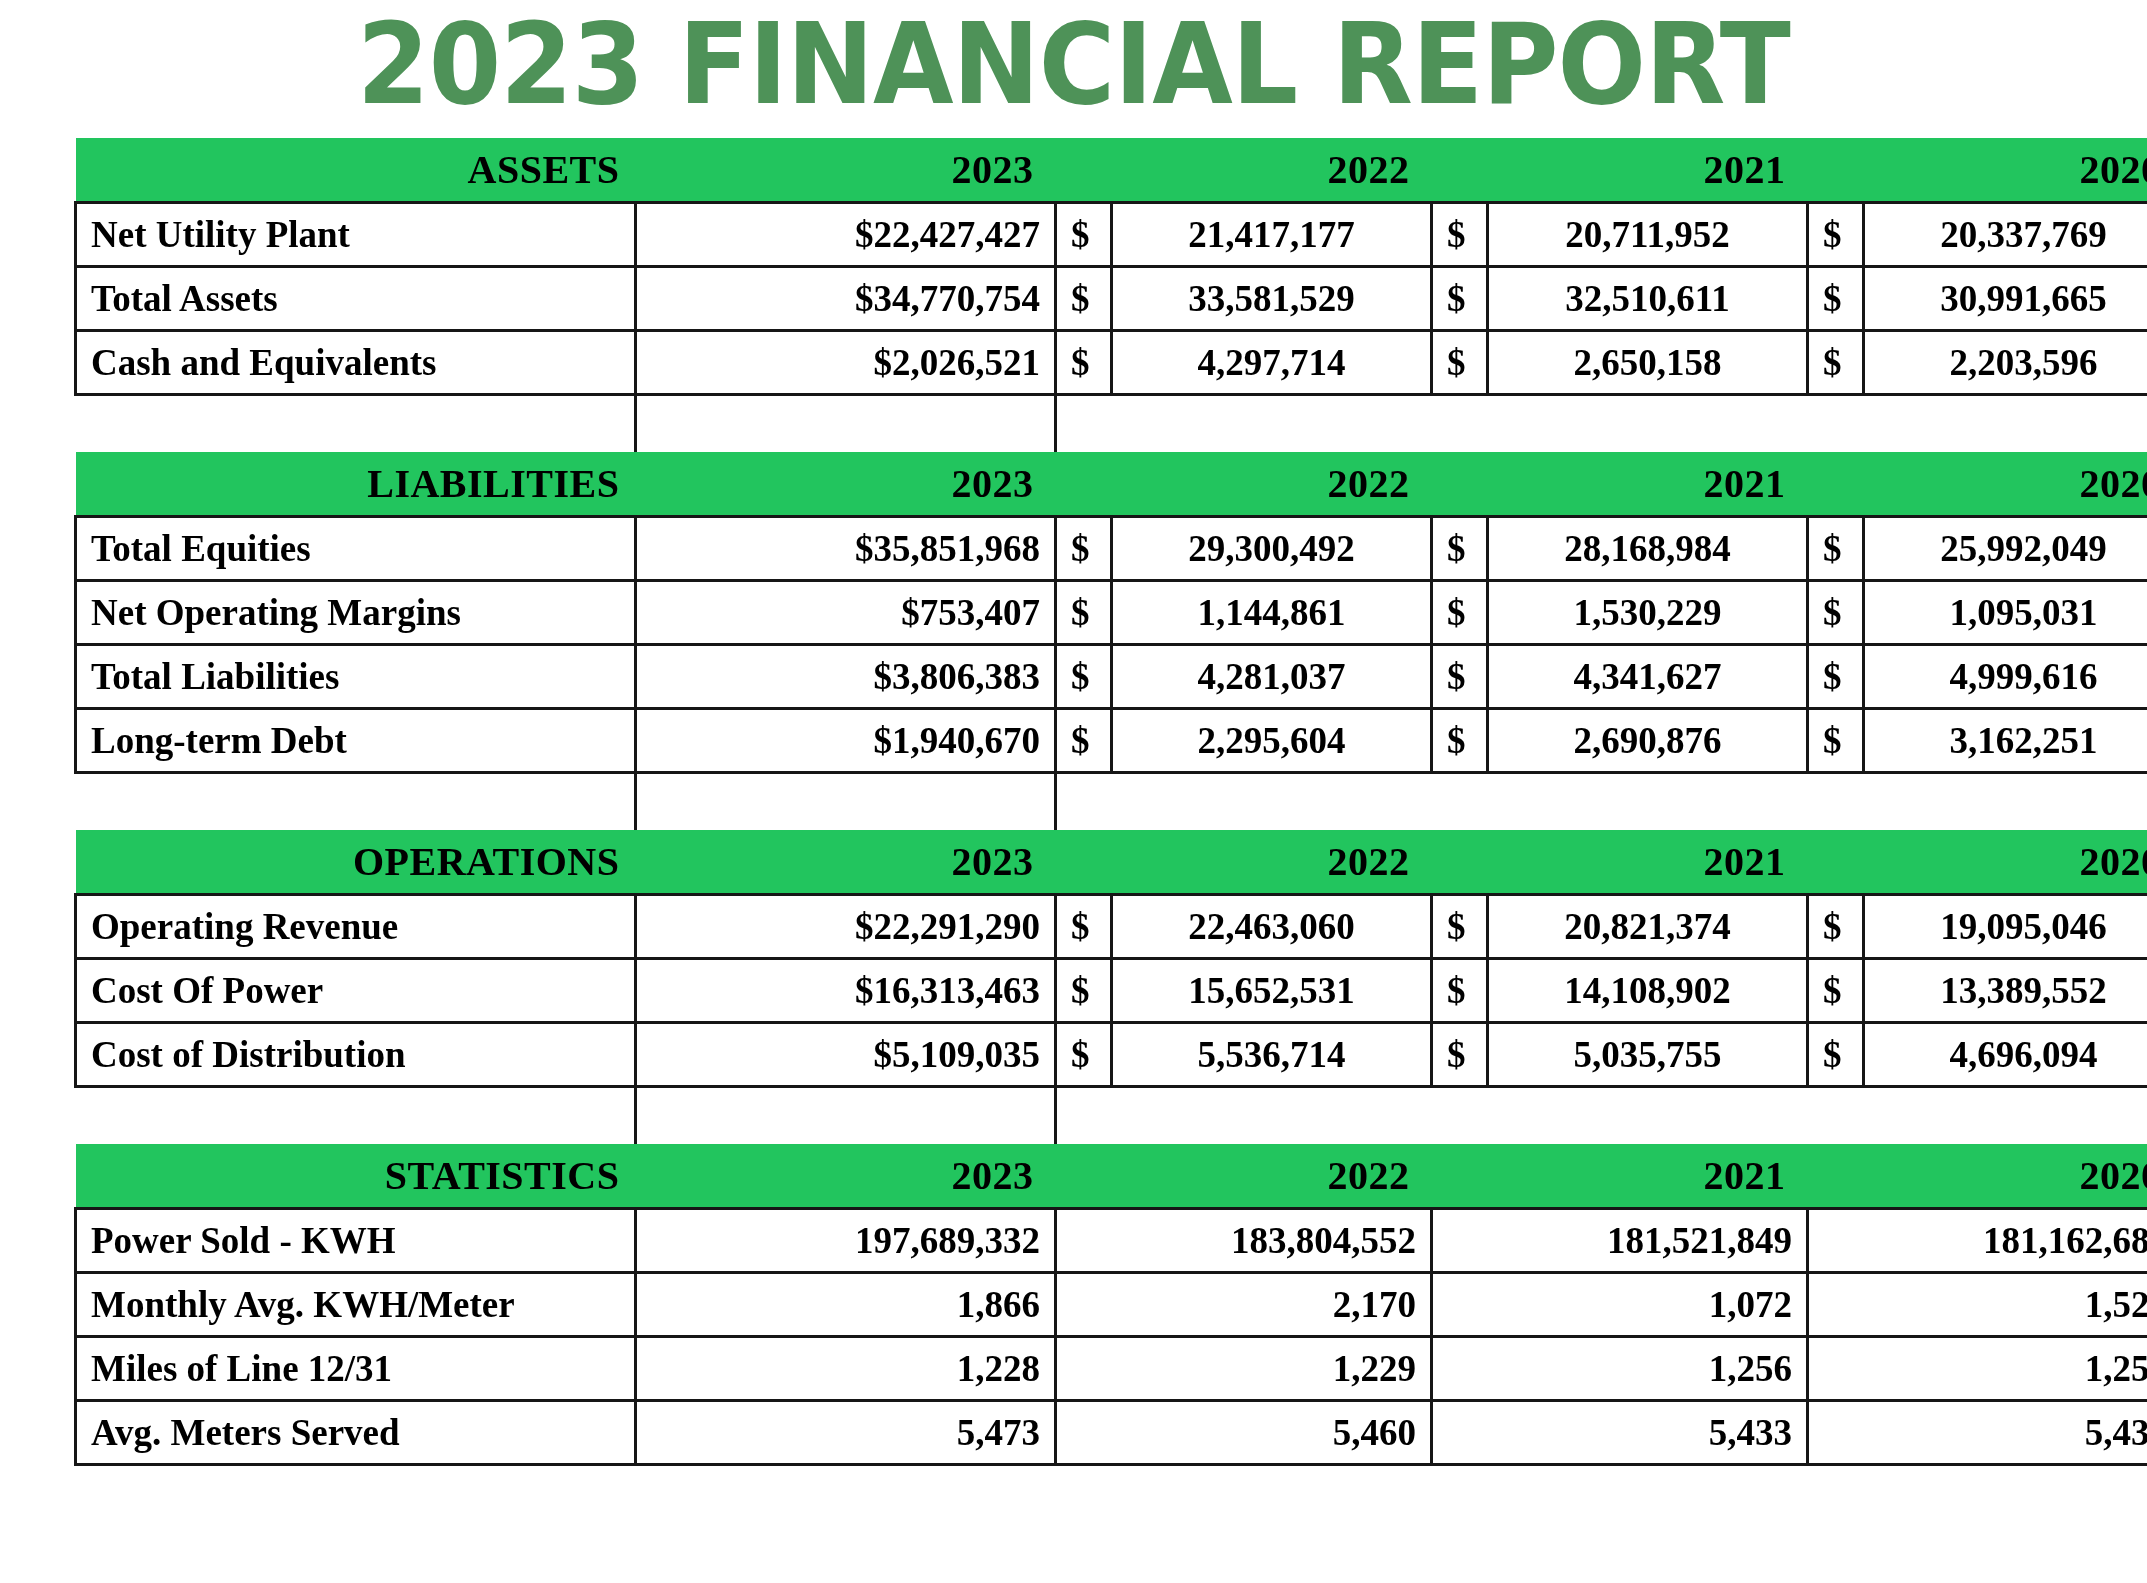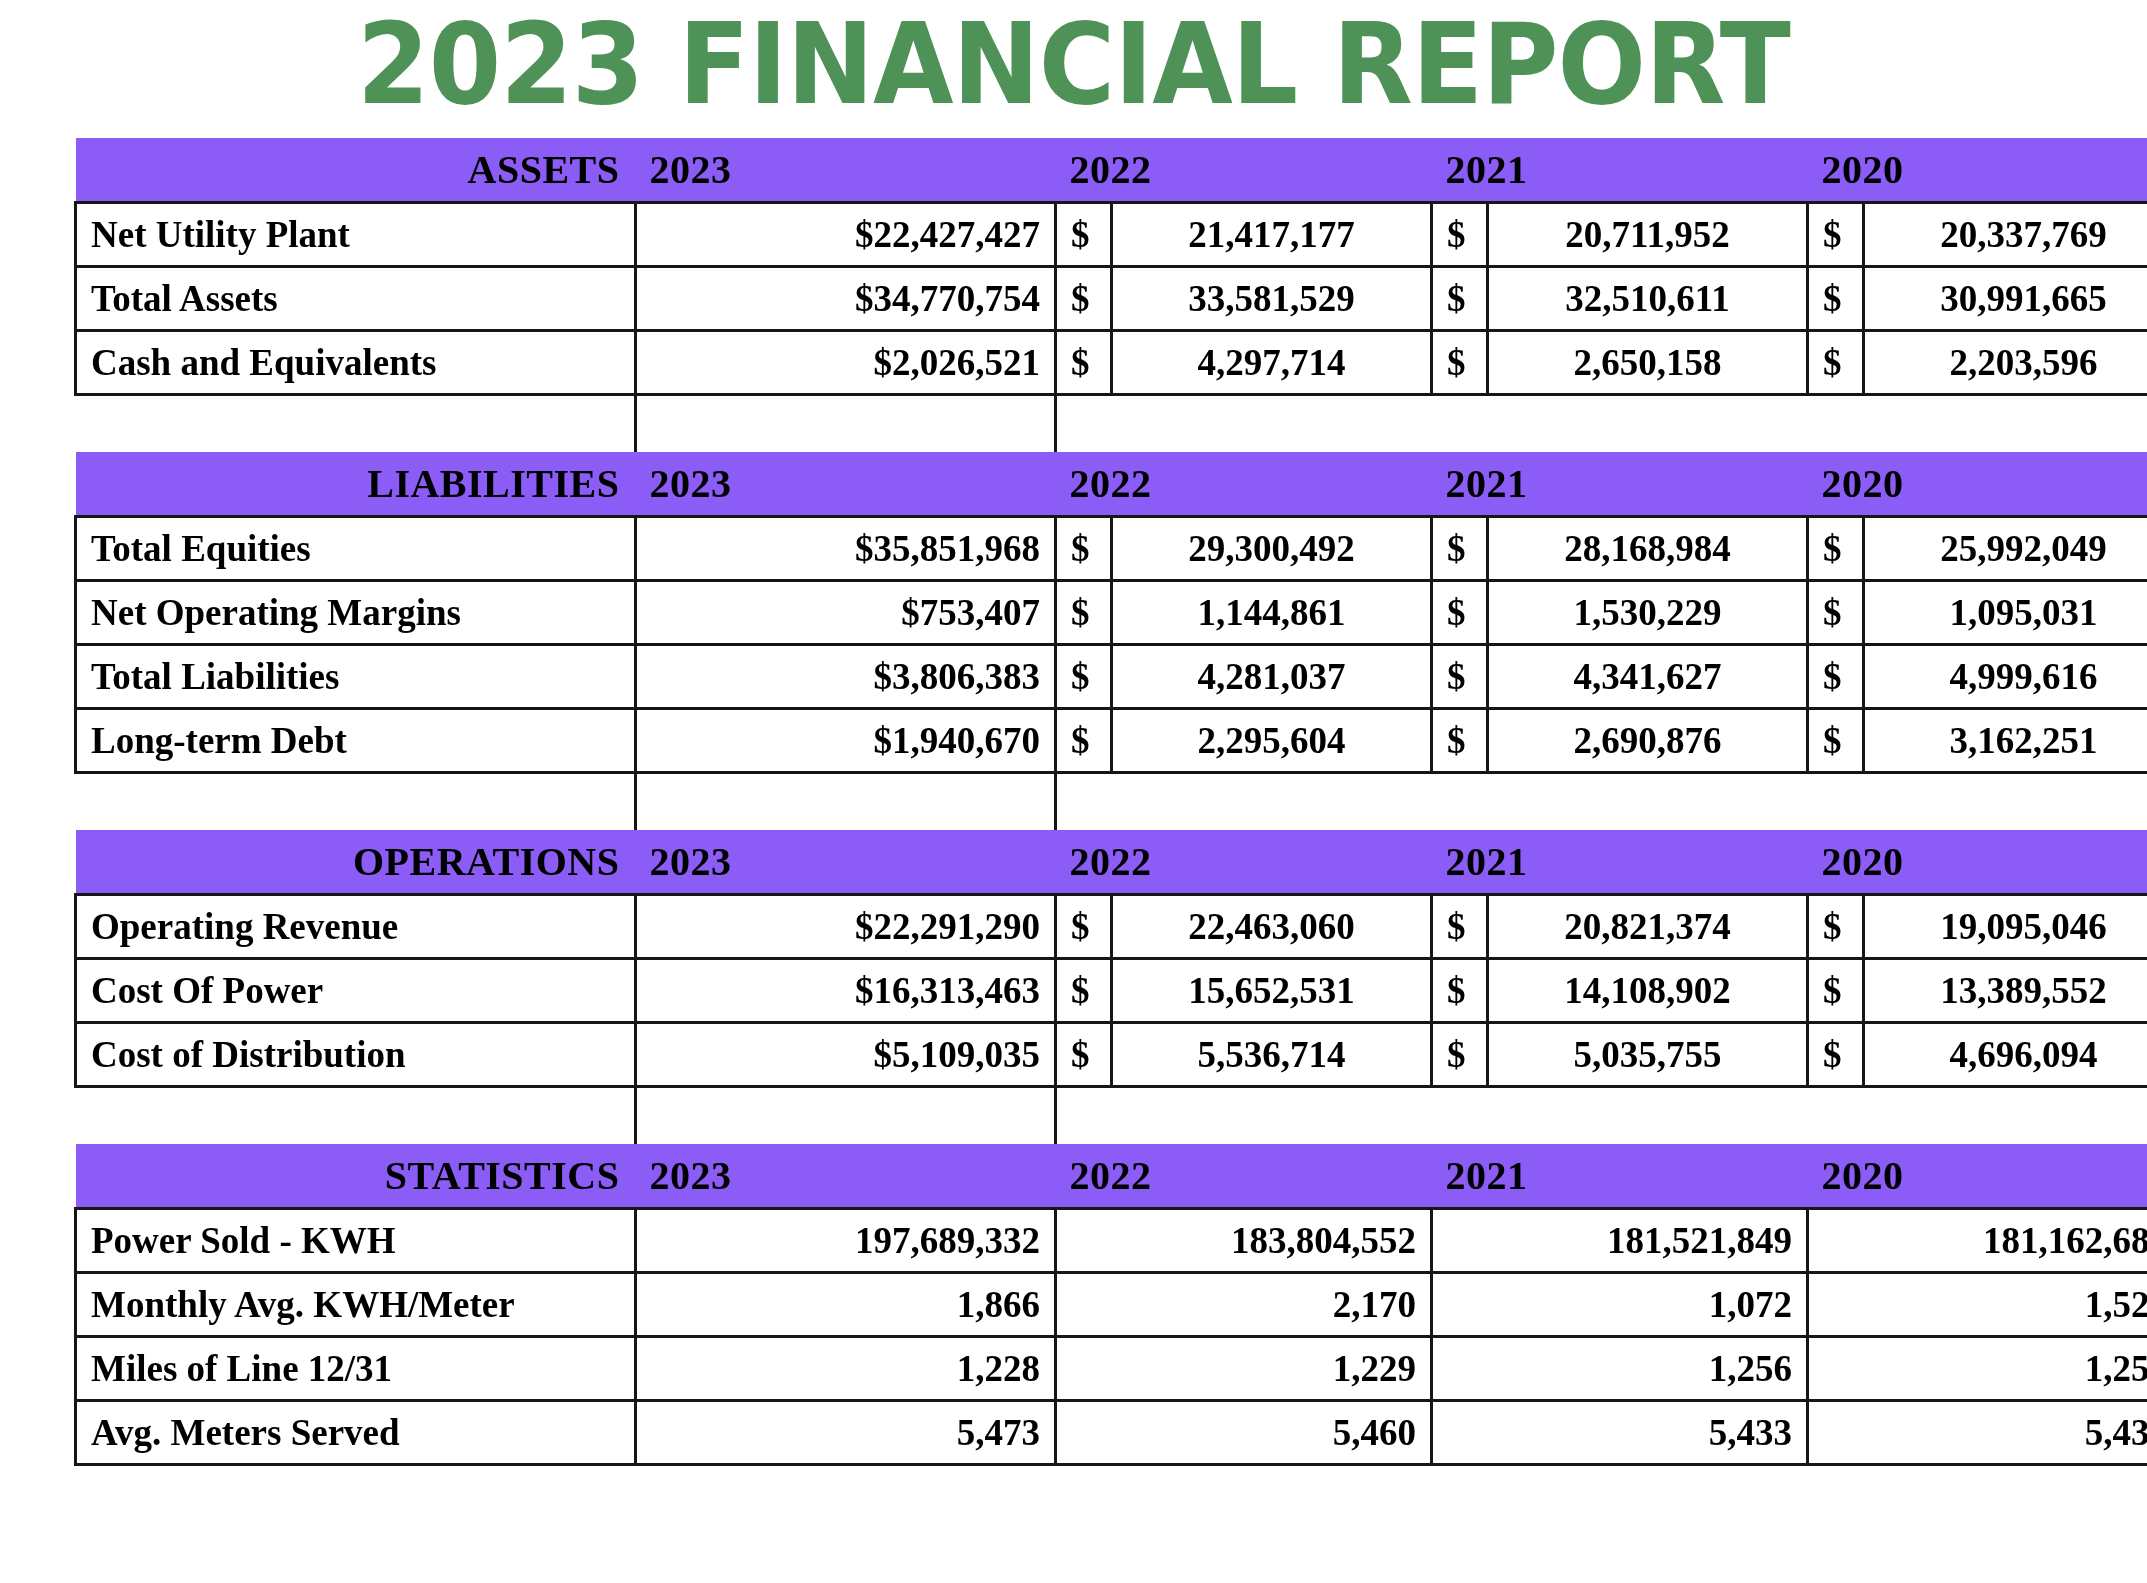--- a/index.html
+++ b/index.html
@@ -51,33 +51,34 @@
     border: 3px solid #161616;
     height: 64px;
     font-size: 37px;
     padding: 0 14px;
     box-sizing: border-box;
     font-weight: bold;
     background: #ffffff;
   }
   
   tr.section-head td {
-    background: #8b5cf6;
+    background: #22c55e;
     border-left: none;
     border-right: none;
     border-top: none;
     border-bottom: none;
     font-size: 40px;
     letter-spacing: 0.5px;
   }
   tr.section-head td.label {
     text-align: right;
     padding-right: 16px;
   }
   tr.section-head td.yr {
+    text-align: right;
     padding-right: 22px;
   }
   td.label {
     text-align: left;
     padding-right: 18px;
     white-space: nowrap;
   }
   td.num {
     text-align: right;
     padding-right: 22px;

